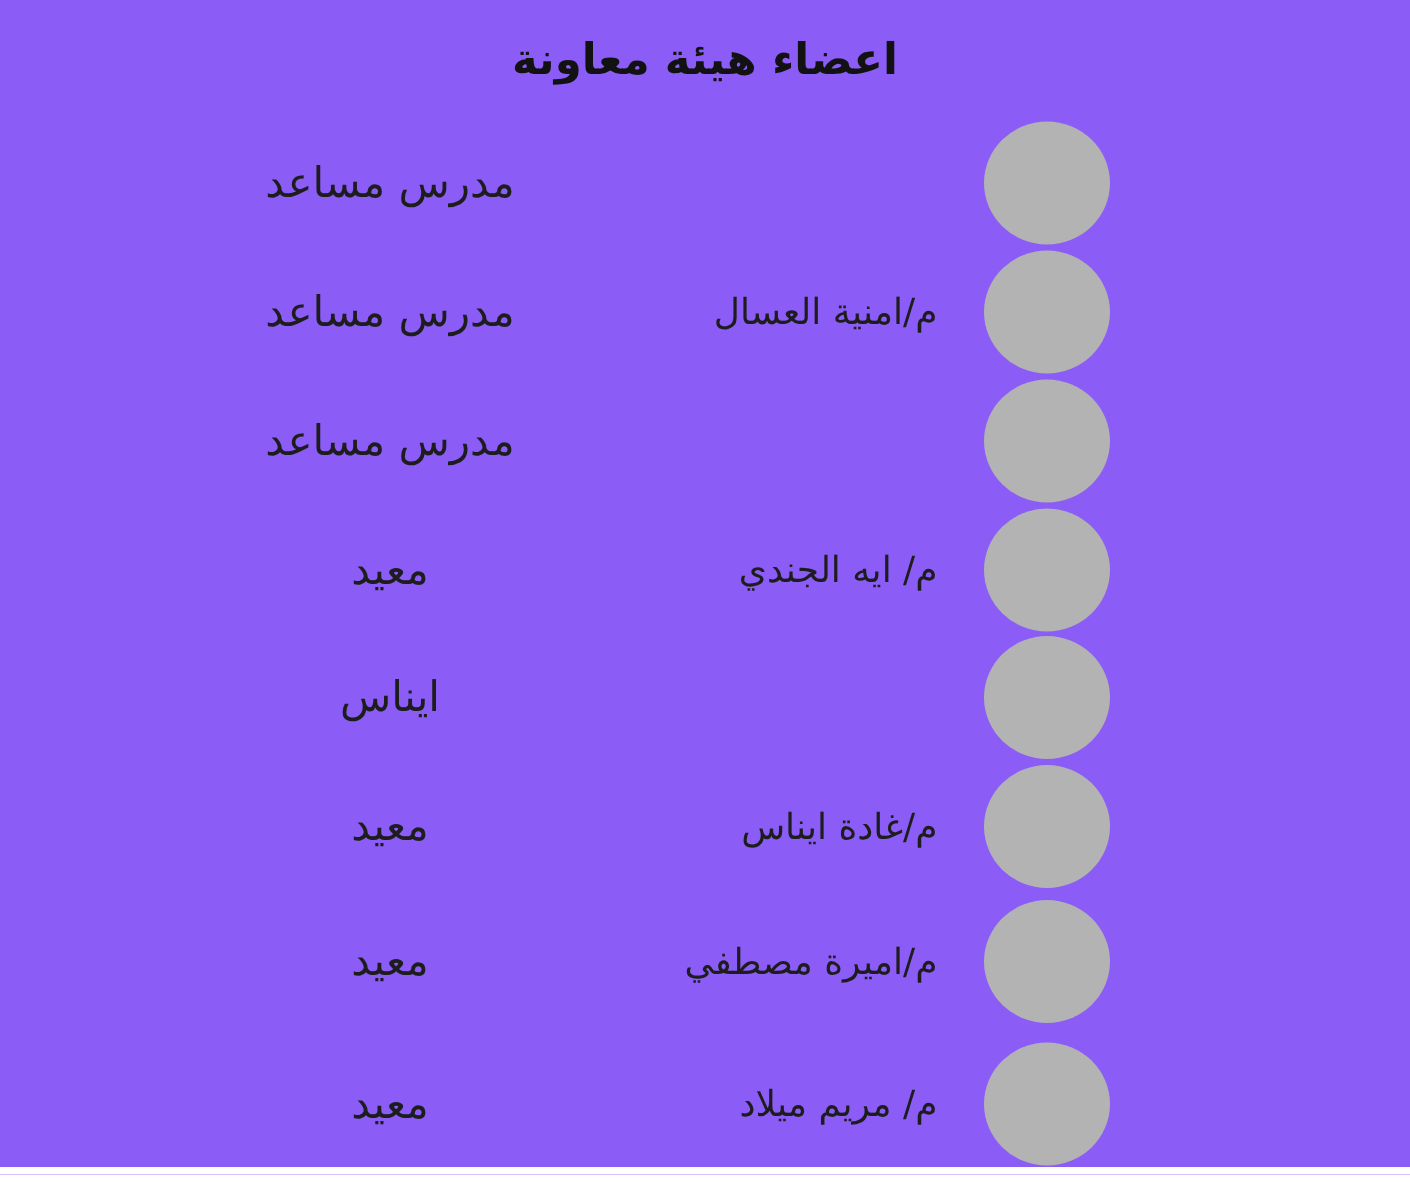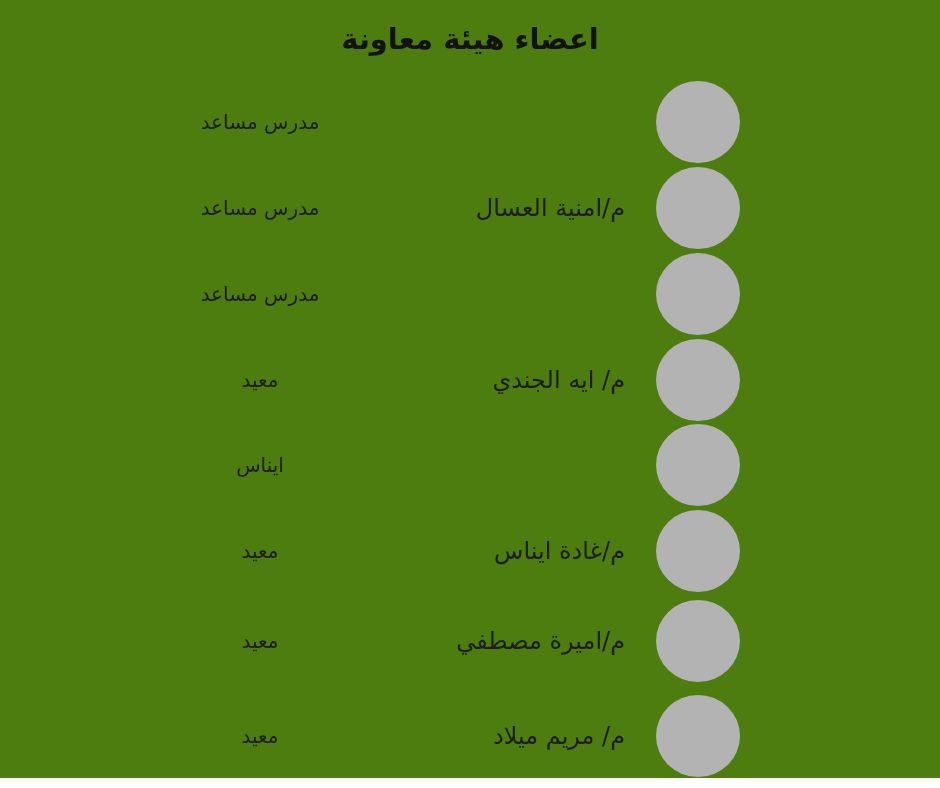--- a/index.html
+++ b/index.html
@@ -10,21 +10,21 @@
     width: 940px;
     height: 788px;
     background: #ffffff;
     font-family: "DejaVu Sans", sans-serif;
     overflow: hidden;
   }
   .page {
     position: relative;
     width: 940px;
     height: 783px;
-    background: #4d7c0f;
+    background: #8b5cf6;
     overflow: hidden;
   }
   .title {
     position: absolute;
     top: 22px;
     left: 0;
     width: 100%;
     text-align: center;
     direction: rtl;
     font-size: 29px;
@@ -58,21 +58,21 @@
     direction: rtl;
     white-space: nowrap;
   }
   .role {
     position: absolute;
     left: 100px;
     top: 0;
     width: 320px;
     height: 84px;
     line-height: 84px;
-    font-size: 20px;
+    font-size: 28px;
     color: #1d1d1d;
     text-align: center;
     direction: rtl;
     white-space: nowrap;
   }
   .bottom-strip {
     position: absolute;
     left: 0;
     bottom: 0;
     width: 100%;

